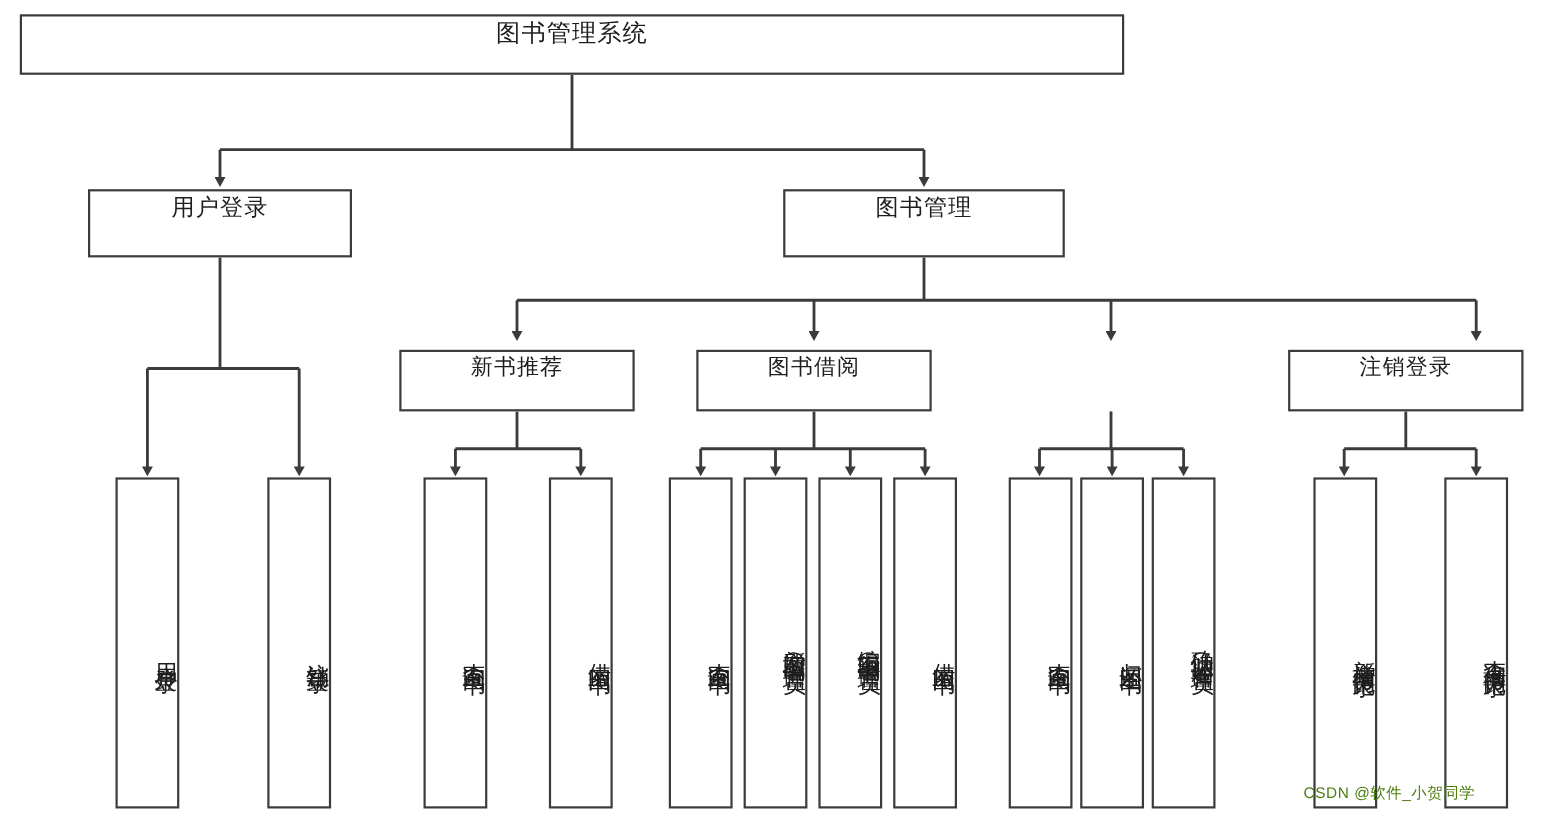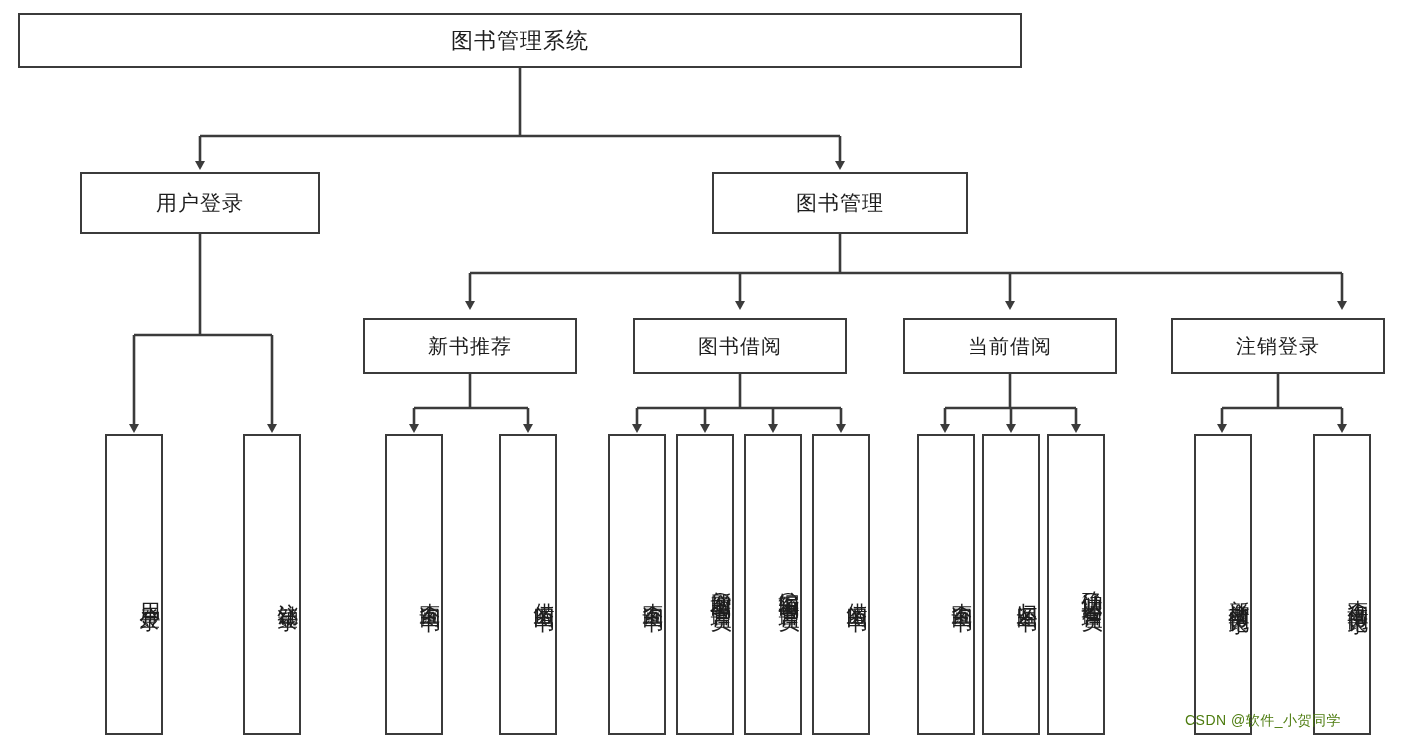--- a/index.html
+++ b/index.html
@@ -15,21 +15,21 @@
     background:#ffffff;
     overflow:hidden;
   }
   
   .node{
     position:absolute;
     box-sizing:border-box;
     background:#ffffff;
     border:2px solid #3b3b3b;
     display:flex;
-    align-items:center;
+    align-items:flex-start;
     justify-content:center;
     color:#1d1d1d;
     letter-spacing:1px;
   }
   .node.root{font-size:22px;}
   .node.tier1{font-size:21px;}
   .node.tier2{font-size:20px;}
   .node.leaf{
     writing-mode:vertical-rl;
     text-orientation:upright;
@@ -131,23 +131,20 @@
   </div>
 
   <div class="node tier2" style="left:633px;top:318px;width:214px;height:56px;">
     <span class="lbl">图书借阅</span>
   </div>
 
   <div class="node tier2" style="left:363px;top:318px;width:214px;height:56px;">
     <span class="lbl">新书推荐</span>
   </div>
 
-  <div class="node tier2" style="left:903px;top:318px;width:214px;height:56px;">
-    <span class="lbl">当前借阅</span>
-  </div>
 
   <div class="node tier2" style="left:1171px;top:318px;width:214px;height:56px;">
     <span class="lbl">注销登录</span>
   </div>
 
   <div class="node leaf" style="left:105px;top:434px;width:58px;height:301px;">
     <span class="lbl">用户登录</span>
   </div>
   <div class="node leaf" style="left:243px;top:434px;width:58px;height:301px;">
     <span class="lbl">注销登录</span>

